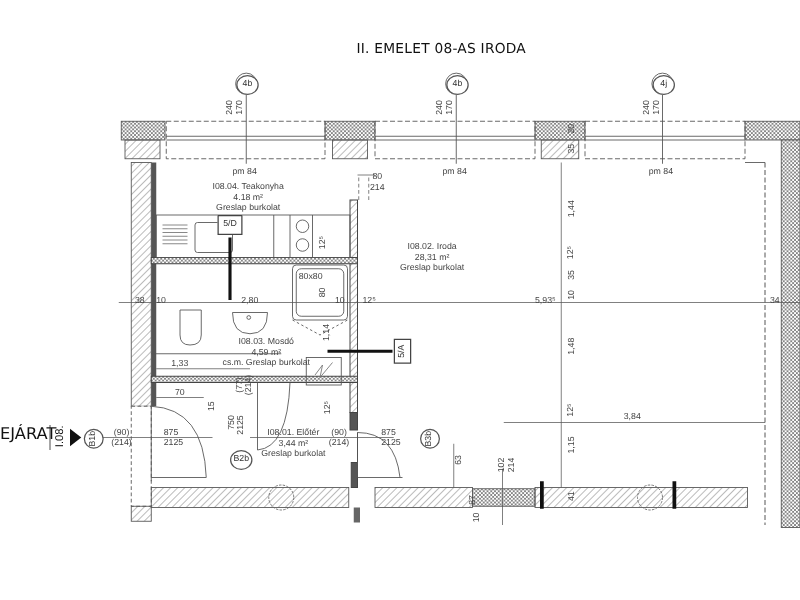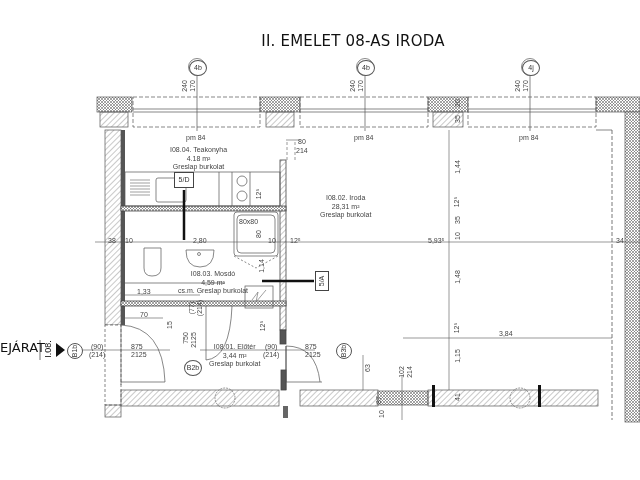--- a/index.html
+++ b/index.html
@@ -1,18 +1,18 @@
 <!DOCTYPE html>
 <html><head>
 <meta charset="utf-8">
 <style>
   html, body { margin: 0; padding: 0; background: #ffffff; }
   body { width: 640px; height: 480px; position: relative; overflow: hidden; font-family: "Liberation Sans", sans-serif; color: #333; }
   #plan { position: absolute; left: 0; top: 0; width: 640px; height: 480px; }
-  .title { position: absolute; left: 0; top: 32px; width: 640px; text-align: center; font-family: "DejaVu Sans", sans-serif; font-size: 15px; color: #111; letter-spacing: 0.2px; padding-left: 66px; box-sizing: border-box; }
+  .title { position: absolute; left: 0; top: 32px; width: 640px; text-align: center; font-family: "DejaVu Sans", sans-serif; font-size: 11px; color: #111; letter-spacing: 0.2px; padding-left: 66px; box-sizing: border-box; }
   .lbl { position: absolute; font-size: 7px; color: #444; line-height: 8px; white-space: nowrap; }
   .room { position: absolute; font-size: 7px; color: #444; text-align: center; line-height: 8.5px; white-space: nowrap; }
   .rot { transform: rotate(-90deg); transform-origin: center; }
   .entrance { position: absolute; left: 0; top: 340px; font-size: 13px; color: #111; font-family: "DejaVu Sans", sans-serif; }
   .tag { position: absolute; border: 1px solid #444; background: #fff; font-size: 7px; text-align: center; color: #333; }
   .circ { position: absolute; border: 1px solid #555; border-radius: 50%; background: #fff; font-size: 7px; text-align: center; color: #333; }
 </style>
 </head>
 <body>
 

